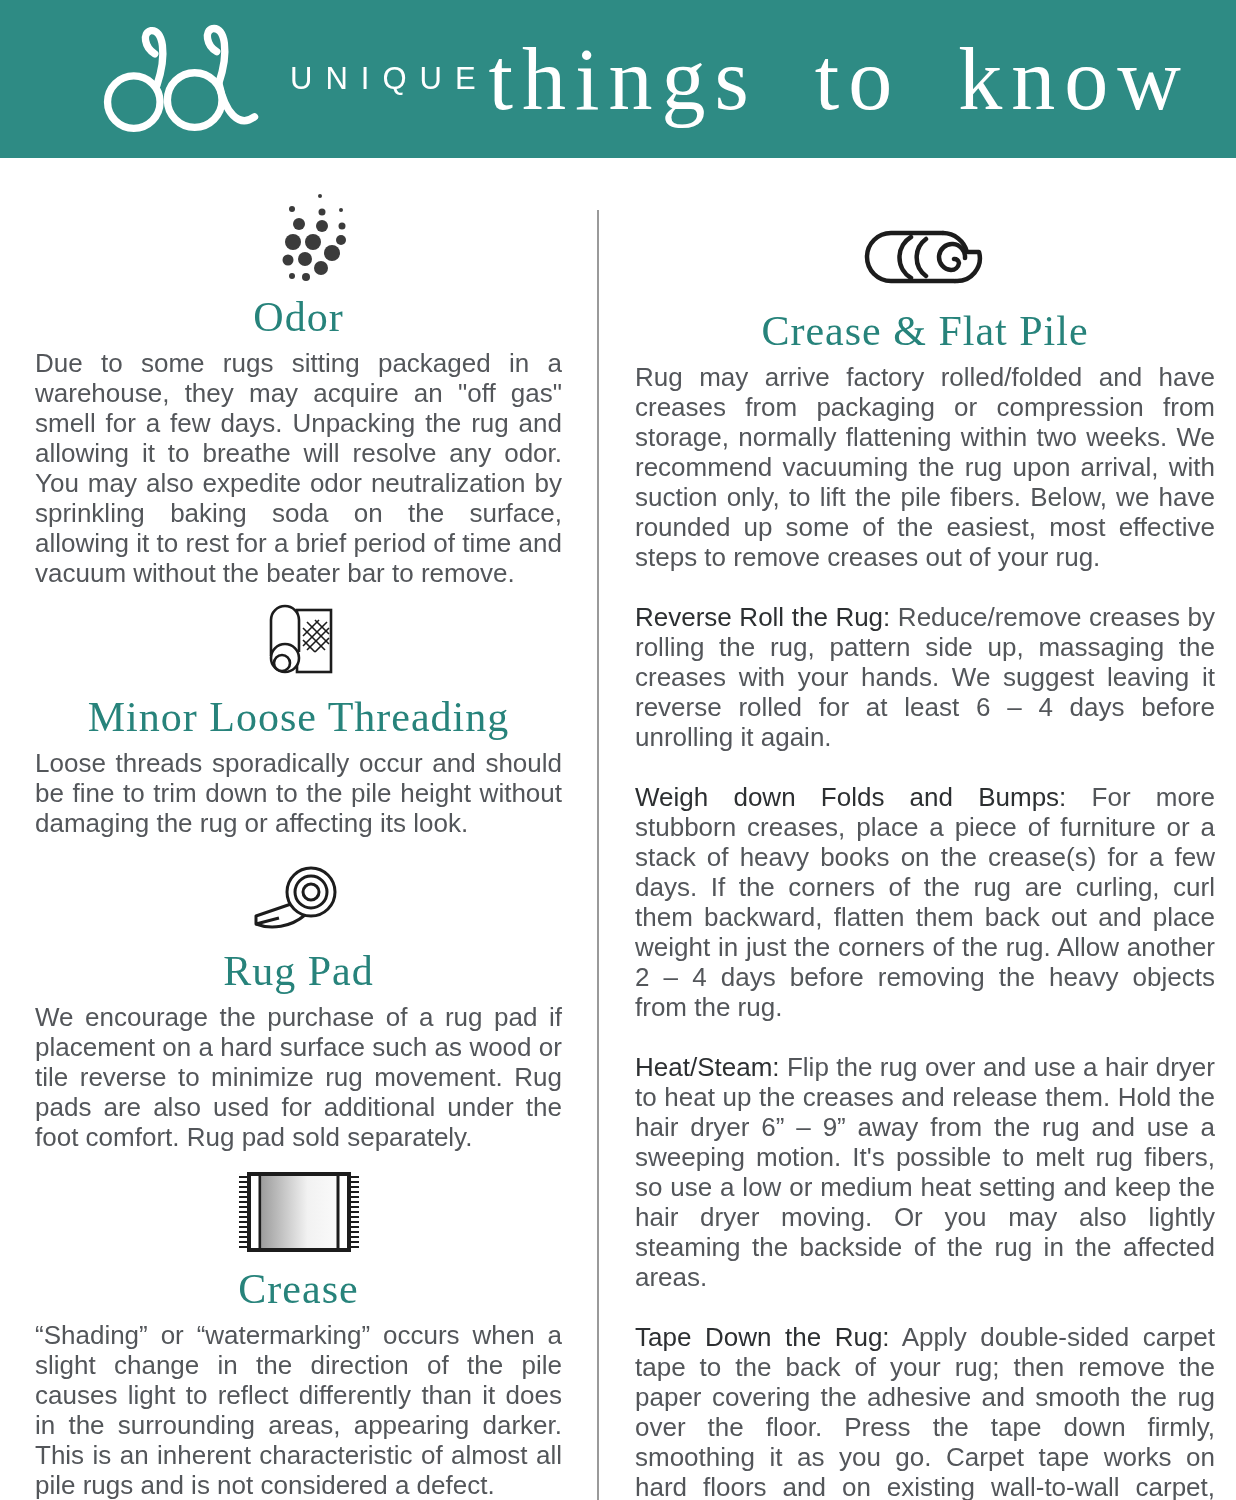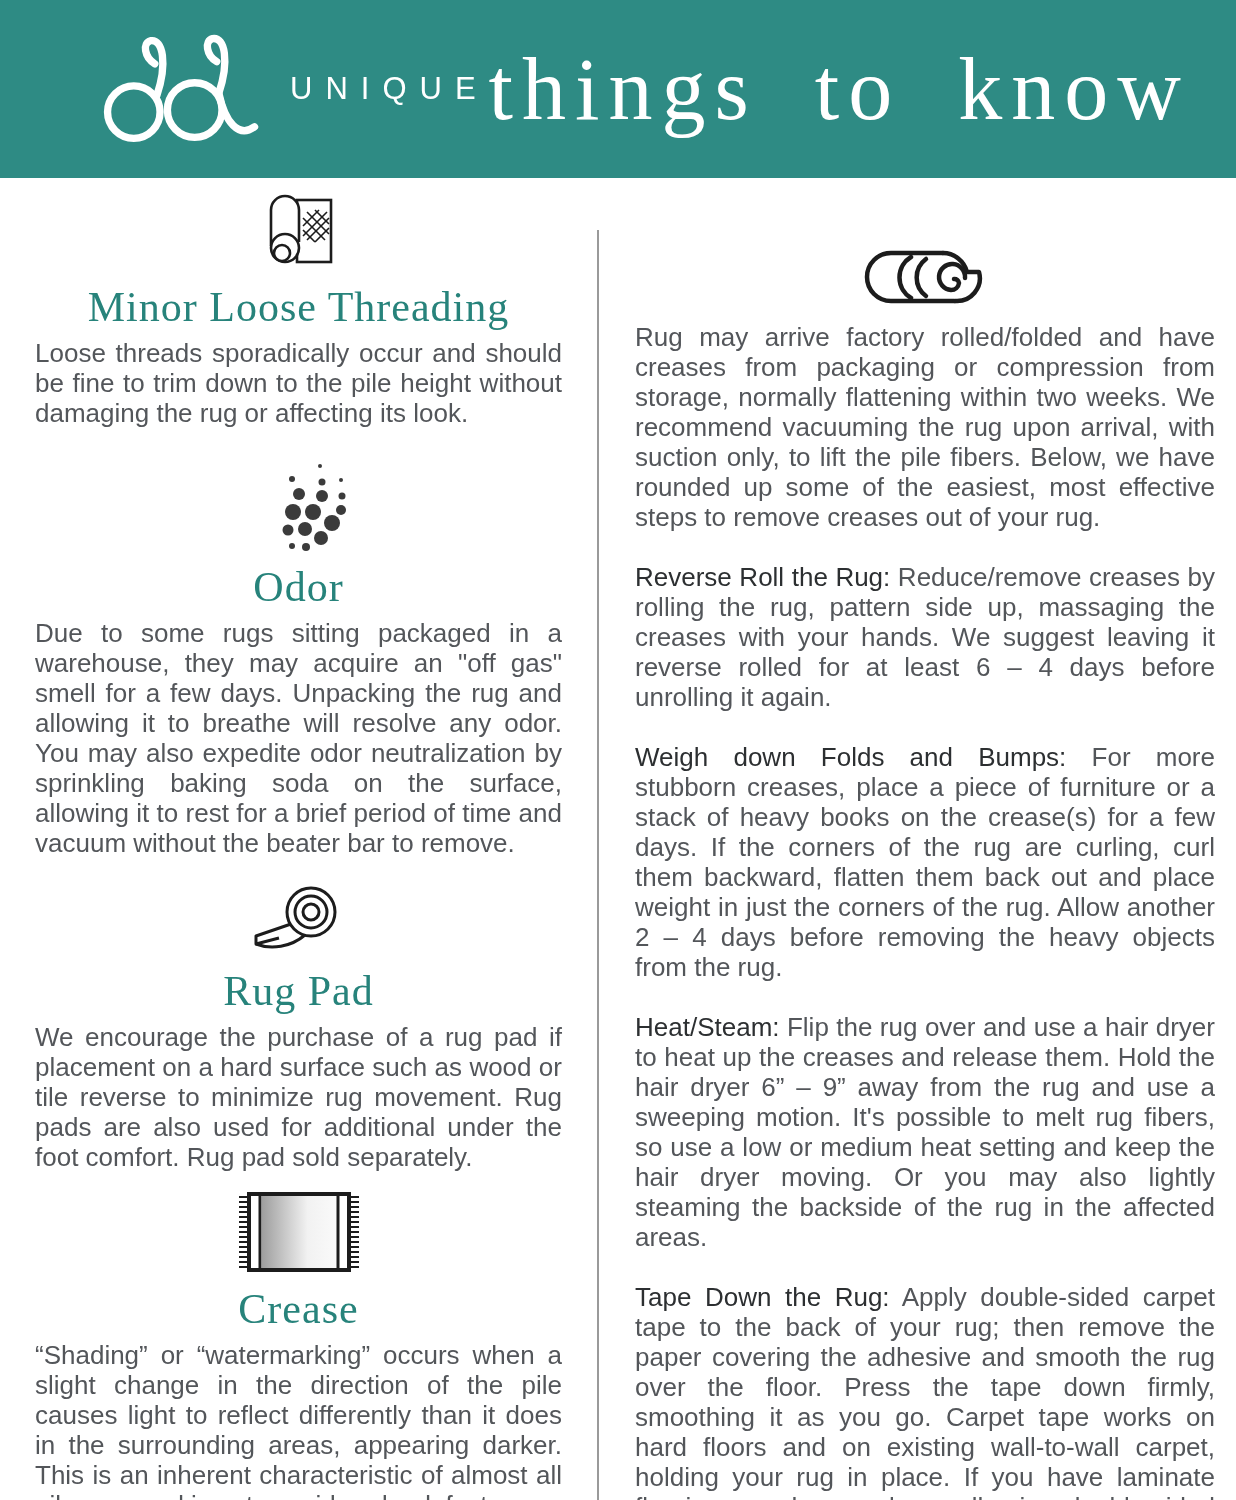--- a/index.html
+++ b/index.html
@@ -3,21 +3,21 @@
 <meta charset="utf-8">
 <style>
   html,body{margin:0;padding:0;}
   body{
     width:1236px;height:1500px;overflow:hidden;background:#ffffff;
     font-family:"Liberation Sans", sans-serif;color:#53565a;
     -webkit-font-smoothing:antialiased;
   }
   
   .header{
-    height:178px;background:#2e8b84;display:flex;align-items:center;
+    height:158px;background:#2e8b84;display:flex;align-items:center;
   }
   .brand{display:flex;align-items:center;margin-left:96px;}
   .brand svg{display:block;}
   .brand-text{
     color:#ffffff;font-size:31px;letter-spacing:13px;line-height:1.3;
     text-align:center;margin-left:26px;font-weight:400;
   }
   .header-title{
     color:#ffffff;font-family:"Liberation Serif", serif;font-weight:400;
     font-size:88px;letter-spacing:9px;word-spacing:26px;
@@ -75,39 +75,20 @@
   </div>
   <div class="header-title">things to know</div>
 </div>
 
 <div class="content">
   <div class="divider"></div>
 
   <div class="col-left">
 
     <div class="section">
-      <span class="icon-wrap mt-thread-icon">
-        <svg width="80" height="90" viewBox="0 0 80 90">
-          <g class="icon-stroke" stroke-width="2.6">
-            <rect x="38" y="16" width="34" height="62" fill="#ffffff"></rect>
-            <path d="M 12,62 L 12,26 A 14 14 0 0 1 40,26 L 40,58" fill="#ffffff"></path>
-            <circle cx="26" cy="64" r="14" fill="#ffffff"></circle>
-            <circle cx="23" cy="69" r="8" fill="#ffffff"></circle>
-          </g>
-          <g class="icon-stroke" stroke-width="1.6">
-            <path d="M 44,42 L 60,26 M 44,52 L 68,28 M 48,56 L 70,34 M 56,58 L 70,44"></path>
-            <path d="M 56,26 L 70,40 M 48,28 L 70,50 M 44,34 L 66,56 M 44,46 L 56,58"></path>
-          </g>
-        </svg>
-      </span>
-      <h2>Minor Loose Threading</h2>
-      <p class="body p-after-h">Loose threads sporadically occur and should be fine to trim down to the pile height without damaging the rug or affecting its look.</p>
-    </div>
-
-    <div class="section">
       <span class="icon-wrap mt-odor-icon">
         <svg width="100" height="94" viewBox="0 0 100 94">
           <g fill="#3b3b3b">
             <circle cx="71" cy="6" r="2"></circle>
               <circle cx="43" cy="19" r="3"></circle>
             <circle cx="73" cy="22" r="3.5"></circle>
               <circle cx="92" cy="20" r="2"></circle>
             <circle cx="50" cy="34" r="6"></circle>
               <circle cx="73" cy="36" r="6"></circle>
             <circle cx="93" cy="36" r="3.5"></circle>
@@ -118,20 +99,39 @@
               <circle cx="39" cy="70" r="5.5"></circle>
             <circle cx="56" cy="69" r="7"></circle>
               <circle cx="72" cy="78" r="7"></circle>
             <circle cx="43" cy="86" r="3"></circle>
               <circle cx="57" cy="87" r="4"></circle>
           </g>
         </svg>
       </span>
       <h2>Odor</h2>
       <p class="body p-after-h">Due to some rugs sitting packaged in a warehouse, they may acquire an "off gas" smell for a few days. Unpacking the rug and allowing it to breathe will resolve any odor. You may also expedite odor neutralization by sprinkling baking soda on the surface, allowing it to rest for a brief period of time and vacuum without the beater bar to remove.</p>
+    </div>
+
+    <div class="section">
+      <span class="icon-wrap mt-thread-icon">
+        <svg width="80" height="90" viewBox="0 0 80 90">
+          <g class="icon-stroke" stroke-width="2.6">
+            <rect x="38" y="16" width="34" height="62" fill="#ffffff"></rect>
+            <path d="M 12,62 L 12,26 A 14 14 0 0 1 40,26 L 40,58" fill="#ffffff"></path>
+            <circle cx="26" cy="64" r="14" fill="#ffffff"></circle>
+            <circle cx="23" cy="69" r="8" fill="#ffffff"></circle>
+          </g>
+          <g class="icon-stroke" stroke-width="1.6">
+            <path d="M 44,42 L 60,26 M 44,52 L 68,28 M 48,56 L 70,34 M 56,58 L 70,44"></path>
+            <path d="M 56,26 L 70,40 M 48,28 L 70,50 M 44,34 L 66,56 M 44,46 L 56,58"></path>
+          </g>
+        </svg>
+      </span>
+      <h2>Minor Loose Threading</h2>
+      <p class="body p-after-h">Loose threads sporadically occur and should be fine to trim down to the pile height without damaging the rug or affecting its look.</p>
     </div>
 
     <div class="section">
       <span class="icon-wrap mt-pad-icon">
         <svg width="100" height="80" viewBox="0 0 100 80">
           <g class="icon-stroke" stroke-width="3" stroke-linejoin="round">
             <path d="M 42,46 L 7,58 L 7,66 L 30,60" fill="#ffffff"></path>
             <path d="M 7,66 C 22,72 42,69 56,57"></path>
             <circle cx="62" cy="34" r="24" fill="#ffffff"></circle>
             <circle cx="62" cy="34" r="16" fill="#ffffff"></circle>
@@ -174,20 +174,21 @@
         <svg width="140" height="78" viewBox="0 0 140 78">
           <g class="icon-stroke" stroke-width="4.5" stroke-linecap="round" stroke-linejoin="round">
             <path d="M 88,13 L 36,13 A 23 23 0 0 0 36,61 L 100,61" fill="#ffffff"></path>
             <path d="M 88,13 A 25 25 0 0 1 112,32 L 124,32 A 23 23 0 0 1 100,61" fill="#ffffff"></path>
             <path d="M 56,17 A 24 24 0 0 0 56,58"></path>
             <path d="M 71,19 A 23 23 0 0 0 71,56"></path>
             <path d="M 110,38 A 13 13 0 1 0 96,50 A 8 8 0 0 0 104,43 A 4.5 4.5 0 0 0 99,39"></path>
           </g>
         </svg>
       </span>
+      <h2>Crease &amp; Flat Pile</h2>
       <p class="body p-after-h">Rug may arrive factory rolled/folded and have creases from packaging or compression from storage, normally flattening within two weeks. We recommend vacuuming the rug upon arrival, with suction only, to lift the pile fibers. Below, we have rounded up some of the easiest, most effective steps to remove creases out of your rug.</p>
 
       <p class="body tip"><span class="lbl">Reverse Roll the Rug:</span> <span>Reduce/remove creases by rolling the rug, pattern side up, massaging the creases with your hands. We suggest leaving it reverse rolled for at least 6 – 4 days before unrolling it again.</span></p>
 
       <p class="body tip"><span class="lbl">Weigh down Folds and Bumps:</span> <span>For more stubborn creases, place a piece of furniture or a stack of heavy books on the crease(s) for a few days. If the corners of the rug are curling, curl them backward, flatten them back out and place weight in just the corners of the rug. Allow another 2 – 4 days before removing the heavy objects from the rug.</span></p>
 
       <p class="body tip"><span class="lbl">Heat/Steam:</span> <span>Flip the rug over and use a hair dryer to heat up the creases and release them. Hold the hair dryer 6” – 9” away from the rug and use a sweeping motion. It's possible to melt rug fibers, so use a low or medium heat setting and keep the hair dryer moving. Or you may also lightly steaming the backside of the rug in the affected areas.</span></p>
 
       <p class="body tip"><span class="lbl">Tape Down the Rug:</span> <span>Apply double-sided carpet tape to the back of your rug; then remove the paper covering the adhesive and smooth the rug over the floor. Press the tape down firmly, smoothing it as you go. Carpet tape works on hard floors and on existing wall-to-wall carpet, holding your rug in place. If you have laminate flooring, purchase a less adhesive double-sided tape to prevent the laminate from buckling or otherwise being damaged.</span></p>
     </div>

